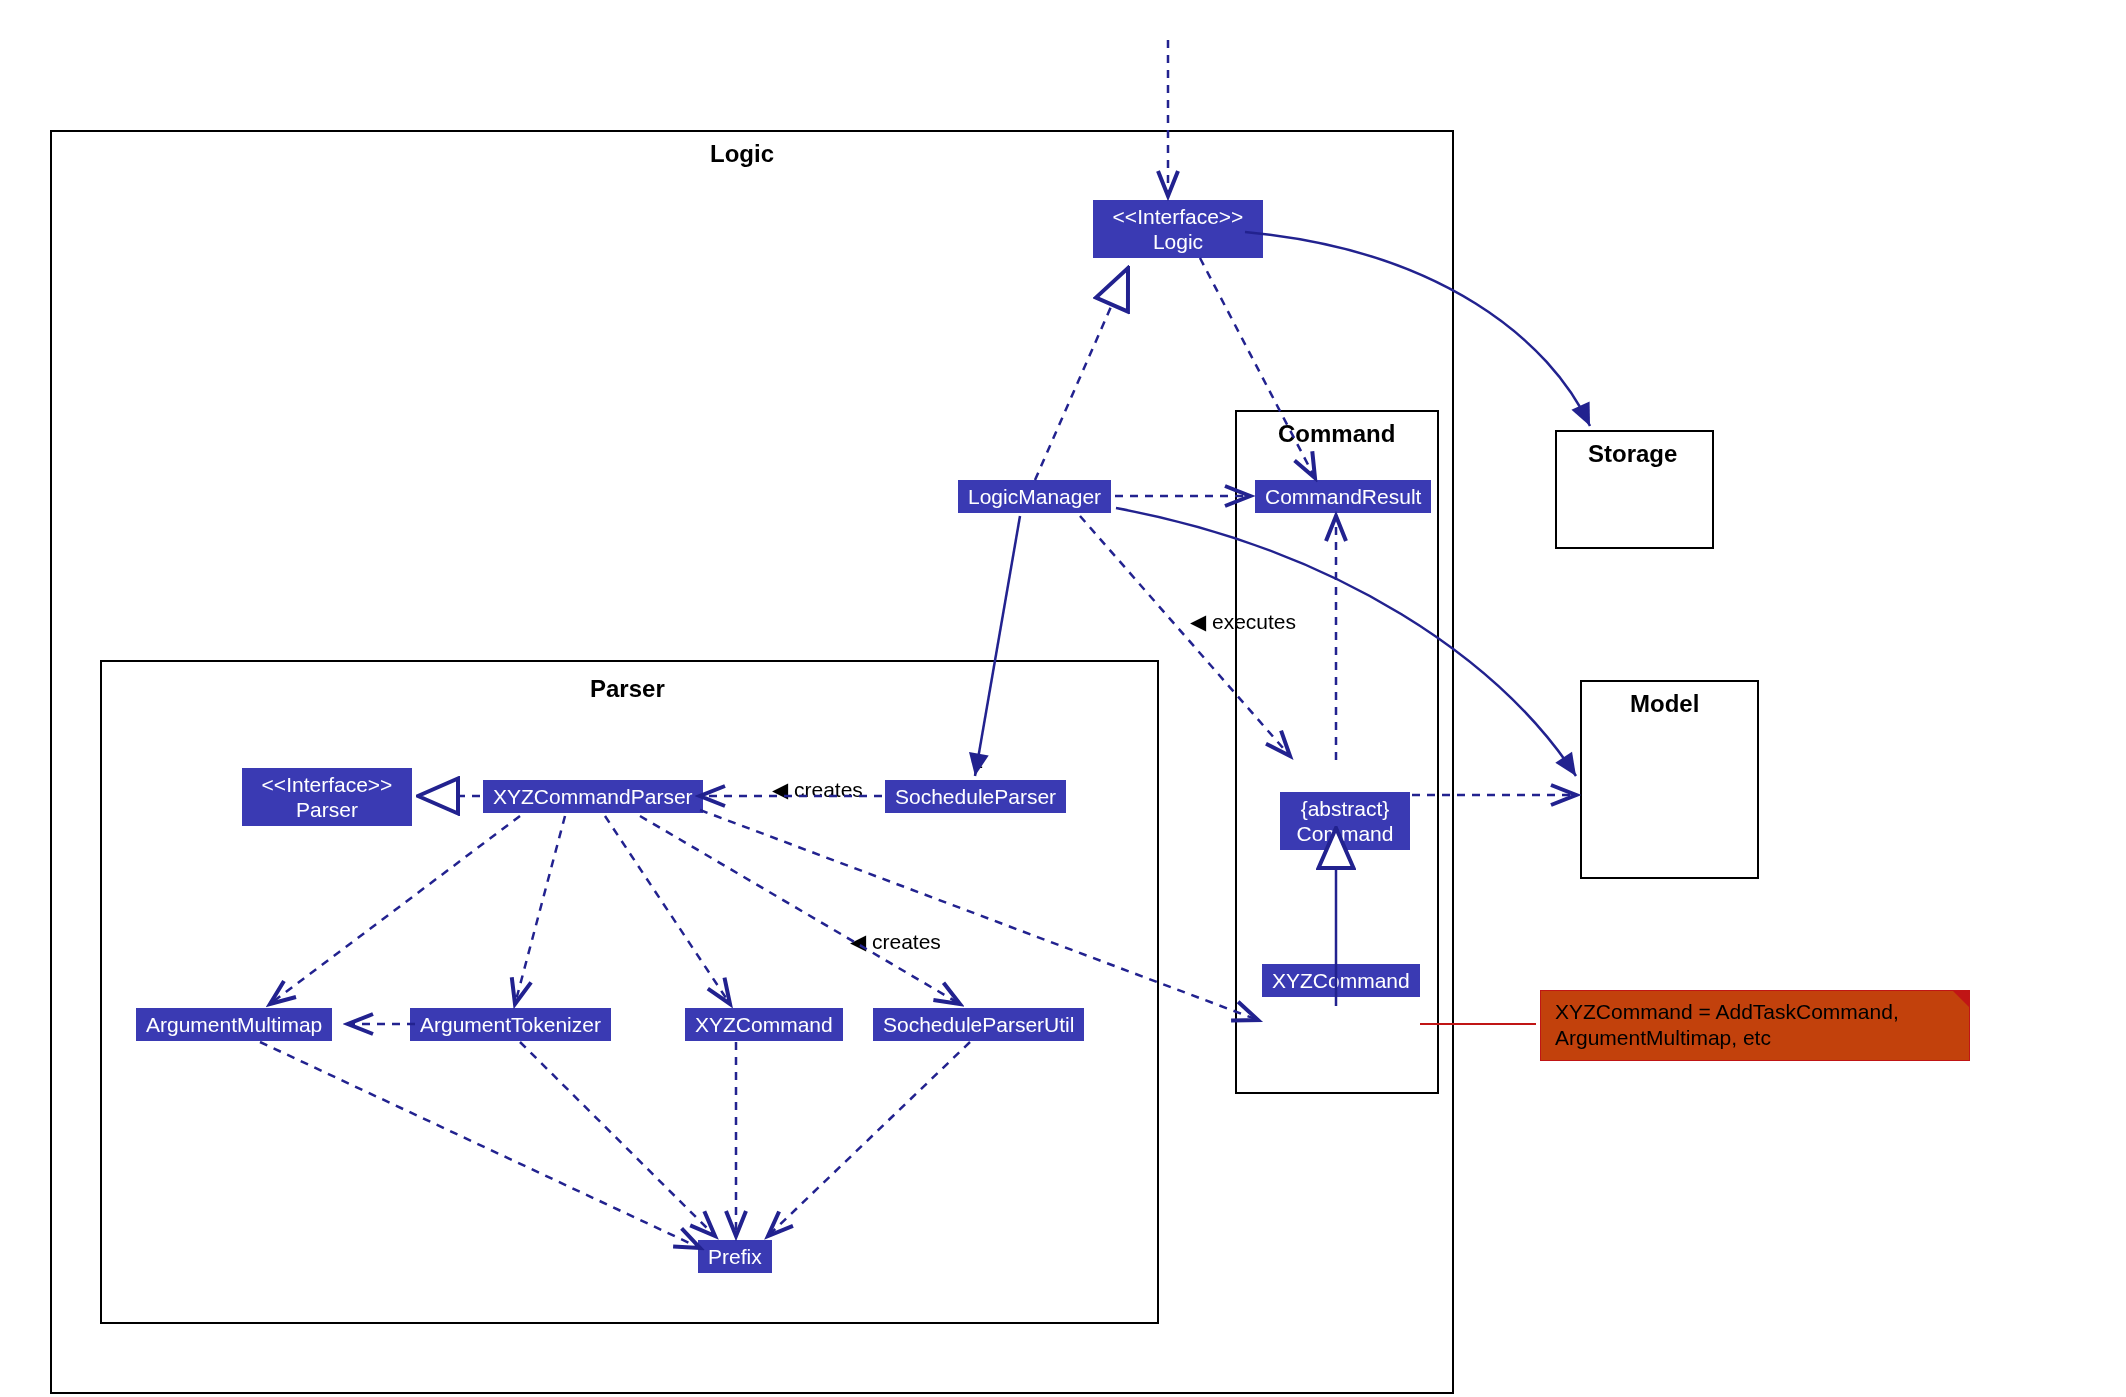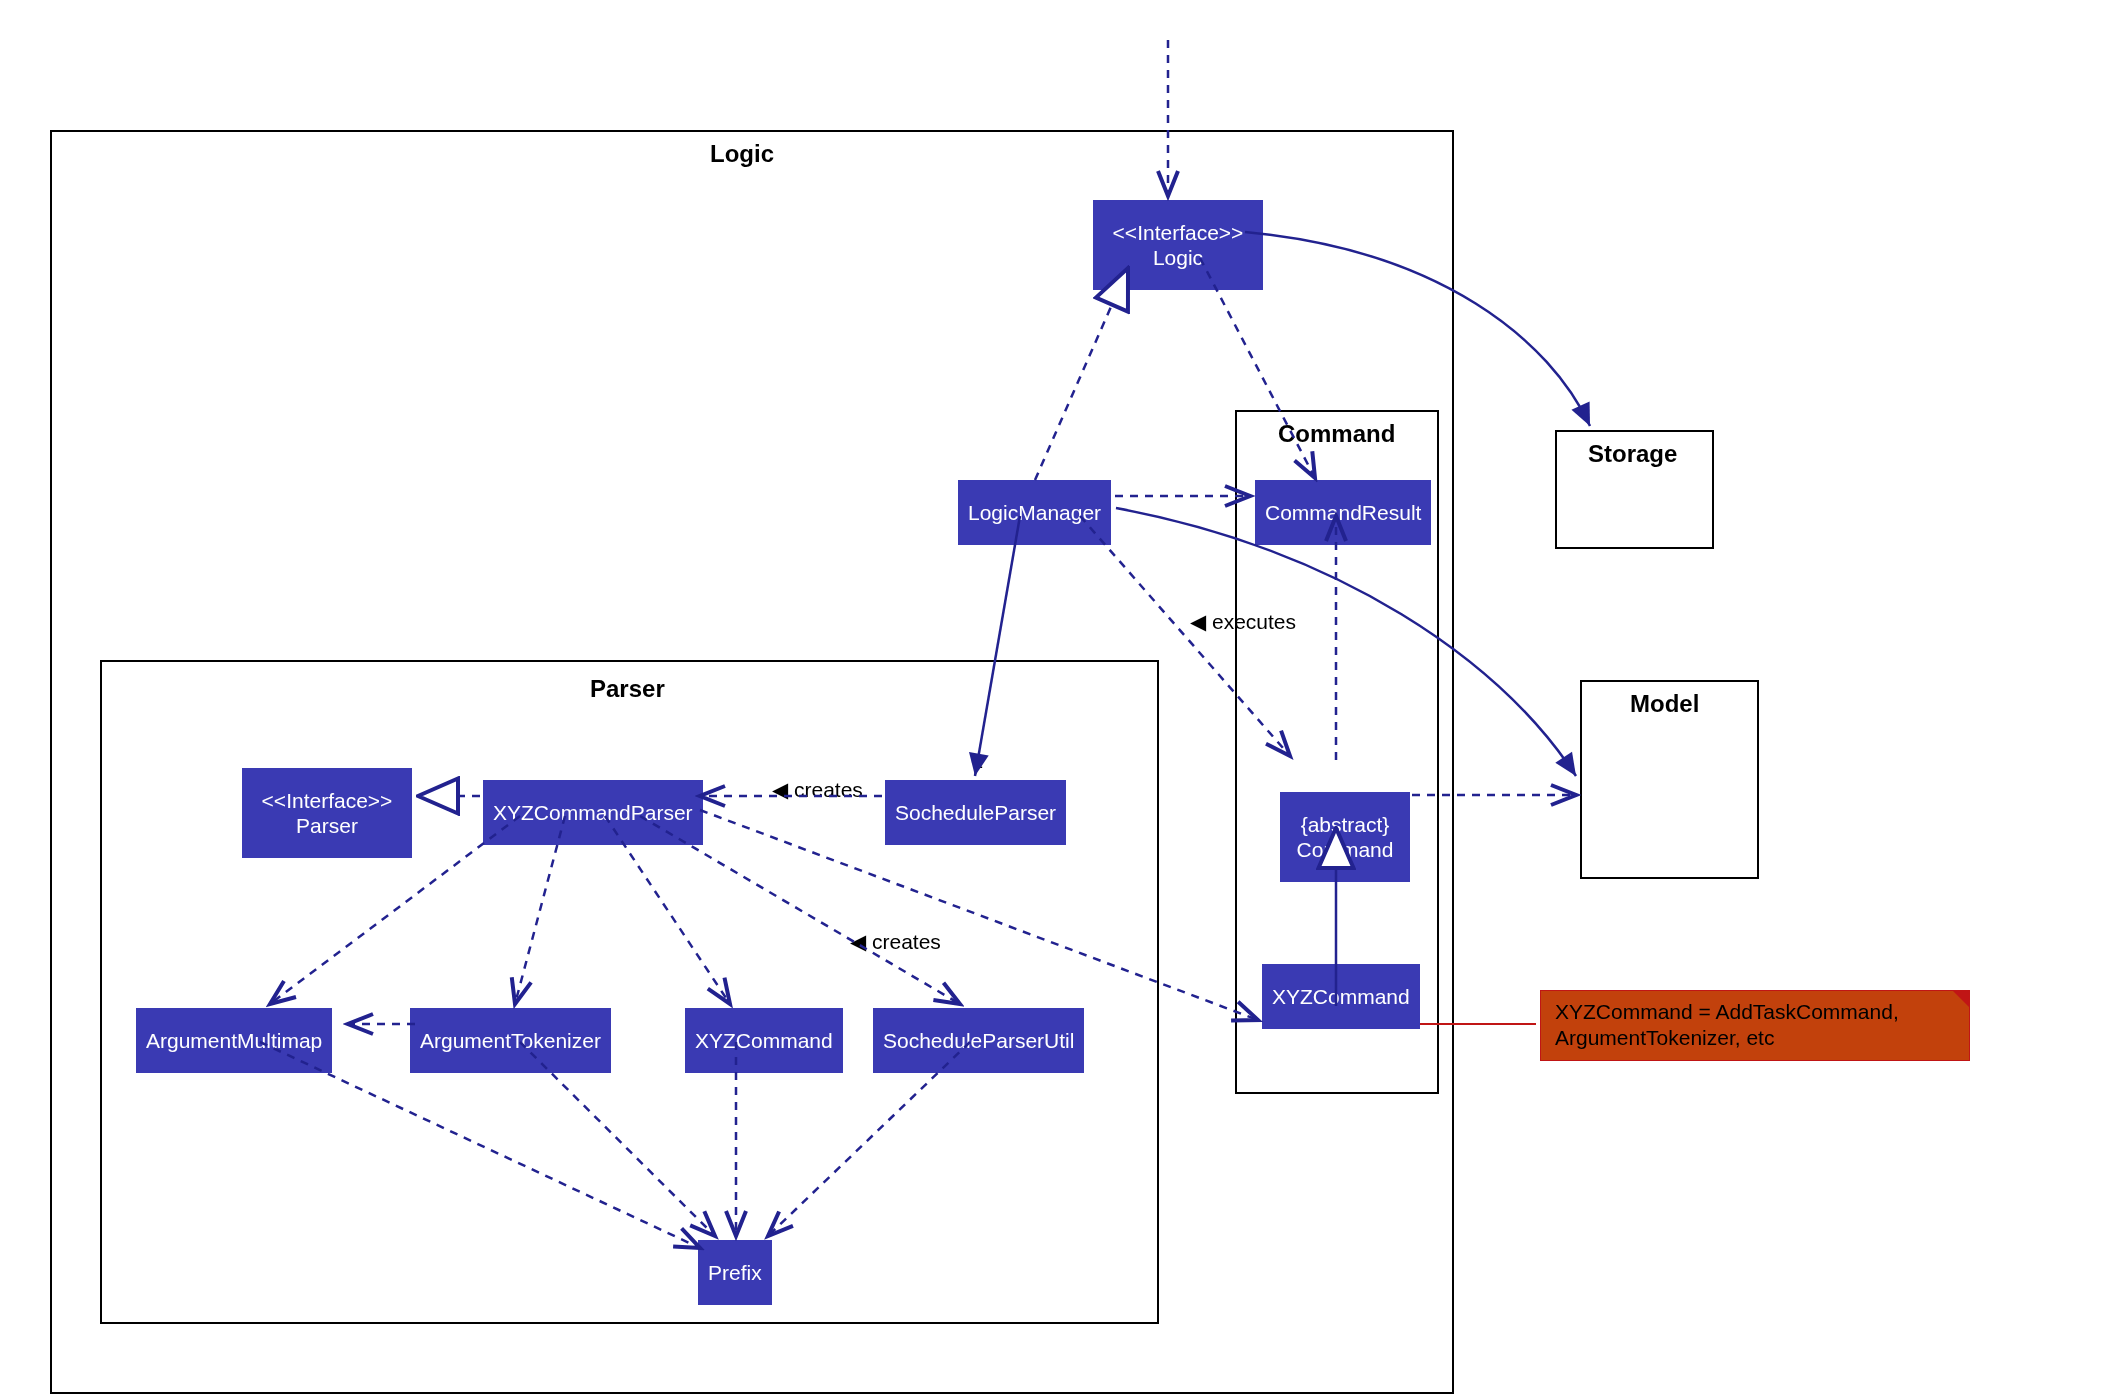--- a/index.html
+++ b/index.html
@@ -22,21 +22,21 @@
     position: absolute;
     font-weight: bold;
     font-size: 24px;
     color: #000;
   }
   .class-box {
     position: absolute;
     background: #3a3ab3;
     color: #fff;
     text-align: center;
-    padding: 20px 10px;
+    padding: 4px 10px;
     font-size: 21px;
     line-height: 1.2;
     white-space: nowrap;
   }
   .note-box {
     position: absolute;
     background: #c2410c;
     border: 1.5px solid #c01515;
     padding: 8px 14px;
     font-size: 21px;
@@ -139,21 +139,21 @@
     <span>SocheduleParserUtil</span>
   </div>
 
   <div class="class-box" style="left:678px; top:1220px;">
     <span>Prefix</span>
   </div>
 
   <div class="note-box" style="left:1520px; top:970px; width:400px;">
     <div class="note-corner"></div>
     <span>XYZCommand = AddTaskCommand,</span><br>
-    <span>ArgumentTokenizer, etc</span>
+    <span>ArgumentMultimap, etc</span>
   </div>
 
   <div class="edge-label" style="left:752px; top:758px;">
     <span>◀</span>
     <span>creates</span>
   </div>
   <div class="edge-label" style="left:830px; top:910px;">
     <span>◀</span>
     <span>creates</span>
   </div>

